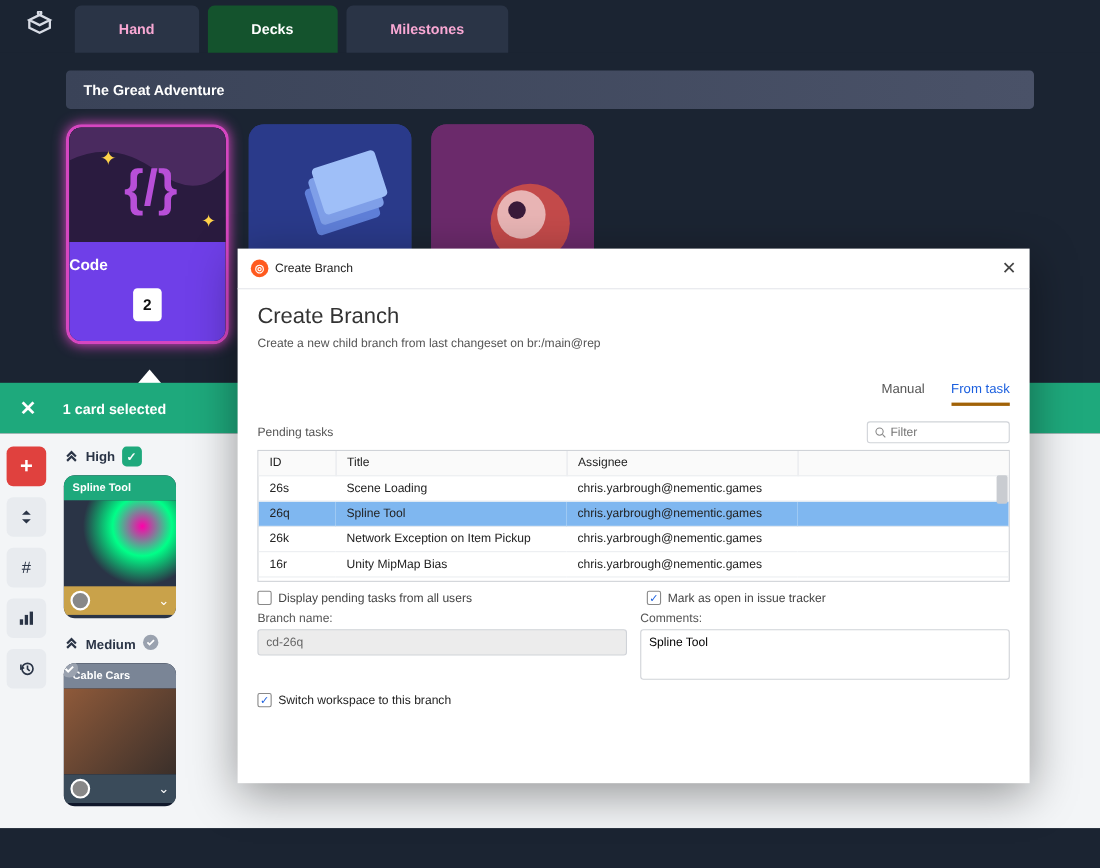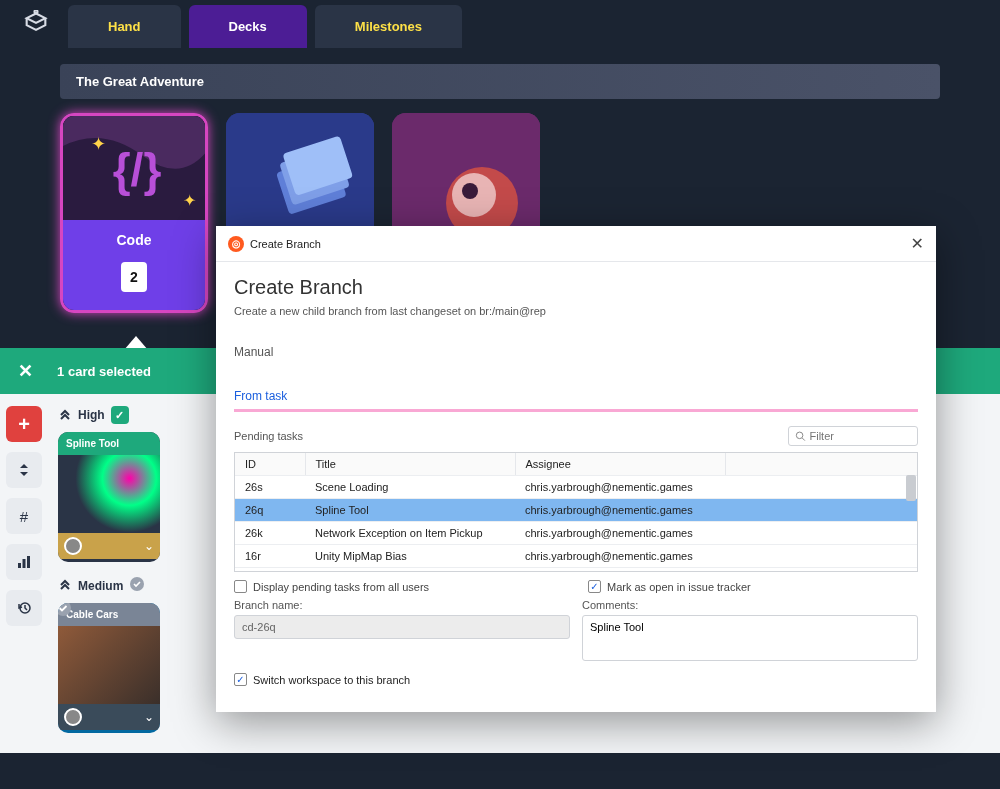--- a/index.html
+++ b/index.html
@@ -24,29 +24,29 @@
   width: 48px;
   height: 48px;
   display: flex;
   align-items: center;
   justify-content: center;
 }
 .logo-cell svg { width: 28px; height: 28px; }
 .tab {
   font-size: 13px;
   font-weight: 700;
-  color: #fde047;
+  color: #f9a8d4;
   padding: 14px 40px;
   background: #2a3446;
   margin-left: 8px;
   border-radius: 6px 6px 0 0;
   cursor: pointer;
 }
 .tab.active {
-  background: #4c1d95;
+  background: #14532d;
   color: #ffffff;
 }
 
 
 .main {
   padding: 16px 60px;
 }
 .subheader {
   background: linear-gradient(90deg,#3a4358,#4a5268);
   color: #fff;
@@ -73,21 +73,20 @@
 }
 .card-art {
   width: 100%;
   height: 104px;
   background: #2a1b3f;
   position: relative;
 }
 .card-body {
   background: #6f3fe8;
   height: 96px;
-  text-align: center;
   color: #fff;
   font-weight:700;
   padding-top: 12px;
   font-size: 14px;
 }
 .card-count {
   background:#fff;
   color:#111;
   width:26px;
   height:30px;
@@ -201,21 +200,21 @@
   background: radial-gradient(circle at 70% 30%, #ff00aa 0%, #00ff88 30%, #2a3446 60%);
 }
 .task-card.spline .tc-foot {
   height:26px;
   background:#c9a24a;
   display:flex;
   align-items:center;
   justify-content:space-between;
   padding:0 6px;
 }
-.task-card.cable { background:#0369a1; height:130px; margin-top:4px;}
+.task-card.cable { background:#0f172a; height:130px; margin-top:4px;}
 .task-card.cable .tc-head { background:#7a8596; }
 .task-card.cable .tc-art {
   width:100%;height:78px;
   background: linear-gradient(135deg,#8f5a3a,#3a2f2a);
 }
 .task-card.cable .tc-foot {
   height:26px; background:#3a4b5a;
   display:flex;align-items:center;justify-content:space-between;
   padding:0 6px;
 }
@@ -273,31 +272,30 @@
   flex-direction:column;
   overflow:hidden;
 }
 .dlg-h1 { font-size:20px; font-weight:400; color:#333; margin-bottom:6px;}
 .dlg-sub { font-size:11px; color:#555; margin-bottom:28px;}
 .dlg-tabs {
   display:flex;
   gap:24px;
   justify-content:flex-end;
   margin-bottom:14px;
-  flex-direction:column;
 }
 .dlg-tab {
   font-size:12px;
   color:#555;
   padding-bottom:6px;
   cursor:pointer;
 }
 .dlg-tab.active {
   color:#1b5fde;
-  border-bottom:3px solid #f9a8d4;
+  border-bottom:3px solid #a16207;
   font-weight:500;
 }
 .dlg-toolbar {
   display:flex;
   align-items:center;
   justify-content:space-between;
   margin-bottom:6px;
 }
 .dlg-toolbar .label { font-size:11px; color:#555;}
 .filter-box {

